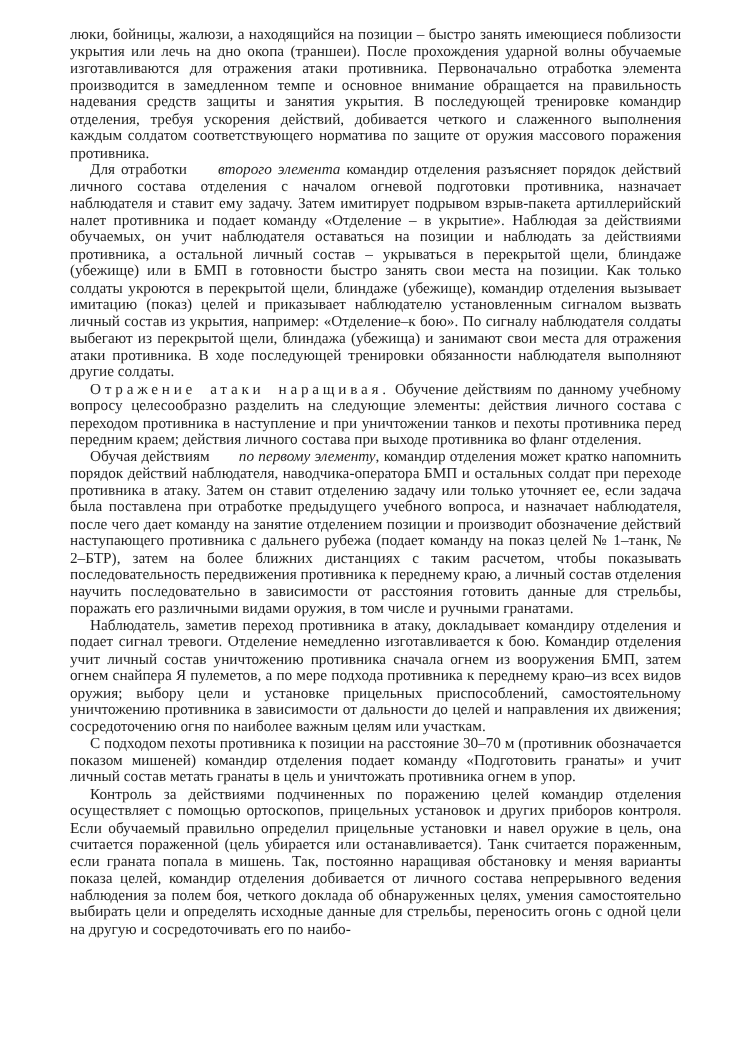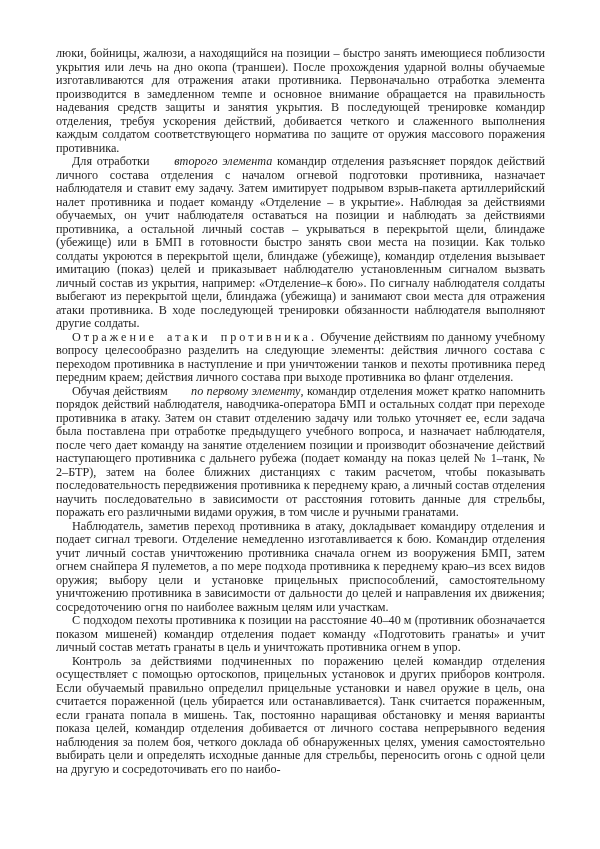--- a/index.html
+++ b/index.html
@@ -15,21 +15,21 @@
   .page {
     position: relative;
     width: 600px;
     height: 849px;
     background: #ffffff;
     box-sizing: border-box;
   }
   .text-column {
     position: absolute;
     left: 56px;
-    top: 47px;
+    top: 21px;
     width: 489px;
     font-family: "Liberation Serif", "DejaVu Serif", serif;
     font-size: 12.2px;
     line-height: 13.5px;
     color: #1f1f1f;
     text-align: justify;
     -webkit-hyphens: auto;
     hyphens: auto;
   }
   .text-column p {
@@ -49,19 +49,19 @@
     word-spacing: 4px;
   }
 </style>
 </head>
 <body>
 
 <div class="page">
   <div class="text-column" id="text-column">
       <p class="no-indent"><span class="">люки, бойницы, жалюзи, а находящийся на позиции – быстро занять имеющиеся поблизости укрытия или лечь на дно окопа (траншеи). После прохождения ударной волны обучаемые изготавливаются для отражения атаки противника. Первоначально отработка элемента производится в замедленном темпе и основное внимание обращается на правильность надевания средств защиты и занятия укрытия. В последующей тренировке командир отделения, требуя ускорения действий, добивается четкого и слаженного выполнения каждым солдатом соответствующего норматива по защите от оружия массового поражения противника.</span></p>
       <p><span class="">Для отработки </span><span class="seg-italic">второго элемента</span><span class=""> командир отделения разъясняет порядок действий личного состава отделения с началом огневой подготовки противника, назначает наблюдателя и ставит ему задачу. Затем имитирует подрывом взрыв-пакета артиллерийский налет противника и подает команду «Отделение – в укрытие». Наблюдая за действиями обучаемых, он учит наблюдателя оставаться на позиции и наблюдать за действиями противника, а остальной личный состав – укрываться в перекрытой щели, блиндаже (убежище) или в БМП в готовности быстро занять свои места на позиции. Как только солдаты укроются в перекрытой щели, блиндаже (убежище), командир отделения вызывает имитацию (показ) целей и приказывает наблюдателю установленным сигналом вызвать личный состав из укрытия, например: «Отделение–к бою». По сигналу наблюдателя солдаты выбегают из перекрытой щели, блиндажа (убежища) и занимают свои места для отражения атаки противника. В ходе последующей тренировки обязанности наблюдателя выполняют другие солдаты.</span></p>
-      <p><span class="seg-letterspaced">Отражение атаки противника.</span><span class=""> Обучение действиям по данному учебному вопросу целесообразно разделить на следующие элементы: действия личного состава с переходом противника в наступление и при уничтожении танков и пехоты противника перед передним краем; действия личного состава при выходе противника во фланг отделения.</span></p>
+      <p><span class="seg-letterspaced">Отражение атаки наращивая.</span><span class=""> Обучение действиям по данному учебному вопросу целесообразно разделить на следующие элементы: действия личного состава с переходом противника в наступление и при уничтожении танков и пехоты противника перед передним краем; действия личного состава при выходе противника во фланг отделения.</span></p>
       <p><span class="">Обучая действиям </span><span class="seg-italic">по первому элементу</span><span class="">, командир отделения может кратко напомнить порядок действий наблюдателя, наводчика-оператора БМП и остальных солдат при переходе противника в атаку. Затем он ставит отделению задачу или только уточняет ее, если задача была поставлена при отработке предыдущего учебного вопроса, и назначает наблюдателя, после чего дает команду на занятие отделением позиции и производит обозначение действий наступающего противника с дальнего рубежа (подает команду на показ целей № 1–танк, № 2–БТР), затем на более ближних дистанциях с таким расчетом, чтобы показывать последовательность передвижения противника к переднему краю, а личный состав отделения научить последовательно в зависимости от расстояния готовить данные для стрельбы, поражать его различными видами оружия, в том числе и ручными гранатами.</span></p>
       <p><span class="">Наблюдатель, заметив переход противника в атаку, докладывает командиру отделения и подает сигнал тревоги. Отделение немедленно изготавливается к бою. Командир отделения учит личный состав уничтожению противника сначала огнем из вооружения БМП, затем огнем снайпера Я пулеметов, а по мере подхода противника к переднему краю–из всех видов оружия; выбору цели и установке прицельных приспособлений, самостоятельному уничтожению противника в зависимости от дальности до целей и направления их движения; сосредоточению огня по наиболее важным целям или участкам.</span></p>
-      <p><span class="">С подходом пехоты противника к позиции на расстояние 40–40 м (противник обозначается показом мишеней) командир отделения подает команду «Подготовить гранаты» и учит личный состав метать гранаты в цель и уничтожать противника огнем в упор.</span></p>
+      <p><span class="">С подходом пехоты противника к позиции на расстояние 30–70 м (противник обозначается показом мишеней) командир отделения подает команду «Подготовить гранаты» и учит личный состав метать гранаты в цель и уничтожать противника огнем в упор.</span></p>
       <p><span class="">Контроль за действиями подчиненных по поражению целей командир отделения осуществляет с помощью ортоскопов, прицельных установок и других приборов контроля. Если обучаемый правильно определил прицельные установки и навел оружие в цель, она считается пораженной (цель убирается или останавливается). Танк считается пораженным, если граната попала в мишень. Так, постоянно наращивая обстановку и меняя варианты показа целей, командир отделения добивается от личного состава непрерывного ведения наблюдения за полем боя, четкого доклада об обнаруженных целях, умения самостоятельно выбирать цели и определять исходные данные для стрельбы, переносить огонь с одной цели на другую и сосредоточивать его по наибо-</span></p>
     </div>
 </div>
 
 </body></html>

